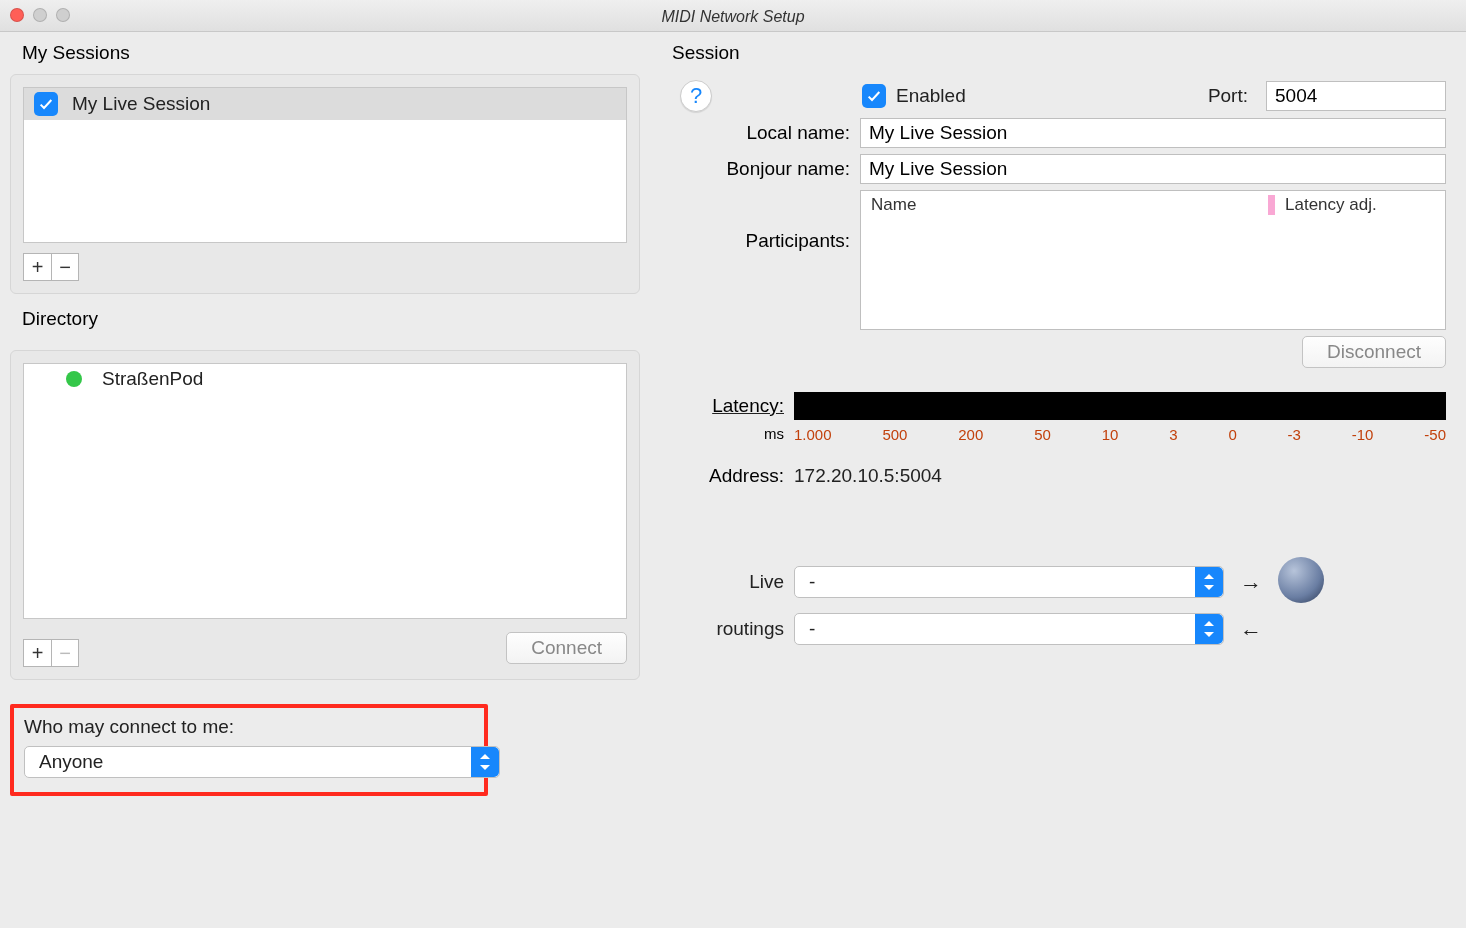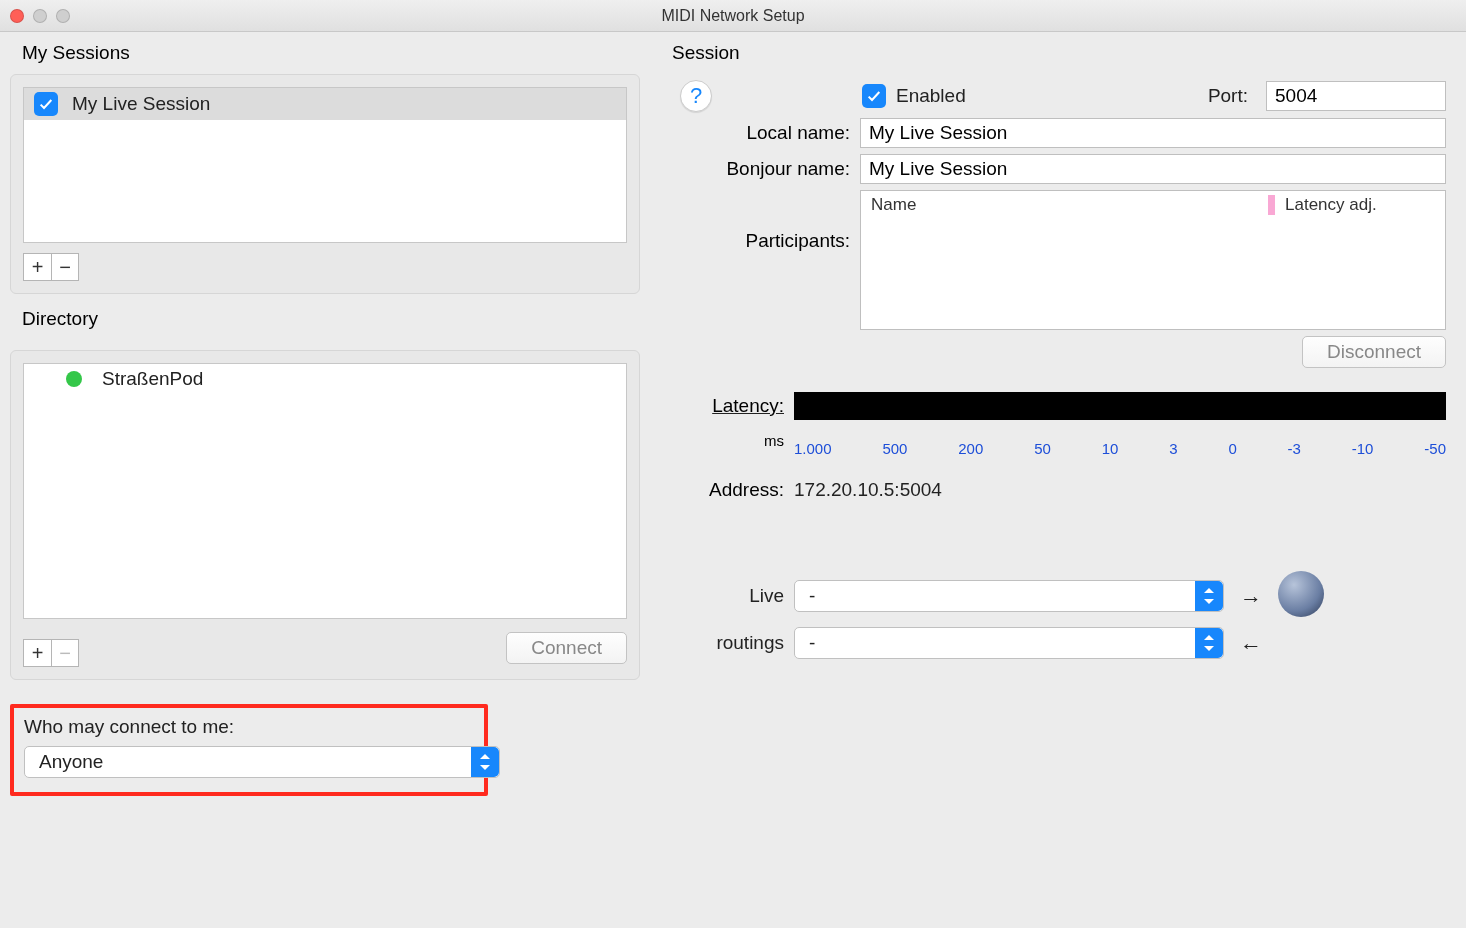--- a/index.html
+++ b/index.html
@@ -15,23 +15,23 @@
     width: 1466px;
     height: 928px;
     background: #ececec;
     position: relative;
   }
   .titlebar {
     height: 32px;
     background: linear-gradient(#efefef,#e0e0e0);
     border-bottom: 1px solid #c8c8c8;
     display: flex;
-    align-items: center;
     padding: 8px 10px;
     position: relative;
+    font-style: italic;
   }
   .traffic {
     display: flex;
     gap: 9px;
     margin-right: 12px;
   }
   .dot {
     width: 14px; height: 14px; border-radius: 50%;
     border: 1px solid rgba(0,0,0,0.15);
   }
@@ -228,22 +228,22 @@
 
   .latency-bar {
     background:#000;
     height:28px;
     flex:1;
   }
   .ticks {
     display:flex;
     justify-content:space-between;
     font-size:15px;
-    color:#1d4ed8;
-    margin-top:16px;
+    color:#c2410c;
+    margin-top:2px;
   }
 
   .globe {
     width:46px;height:46px;border-radius:50%;
     background: radial-gradient(circle at 35% 30%, #b7c4da, #6a7ea3 60%, #2a3752 100%);
     position:relative;
   }
   .arrow {
     font-size:22px;
     font-weight:bold;

